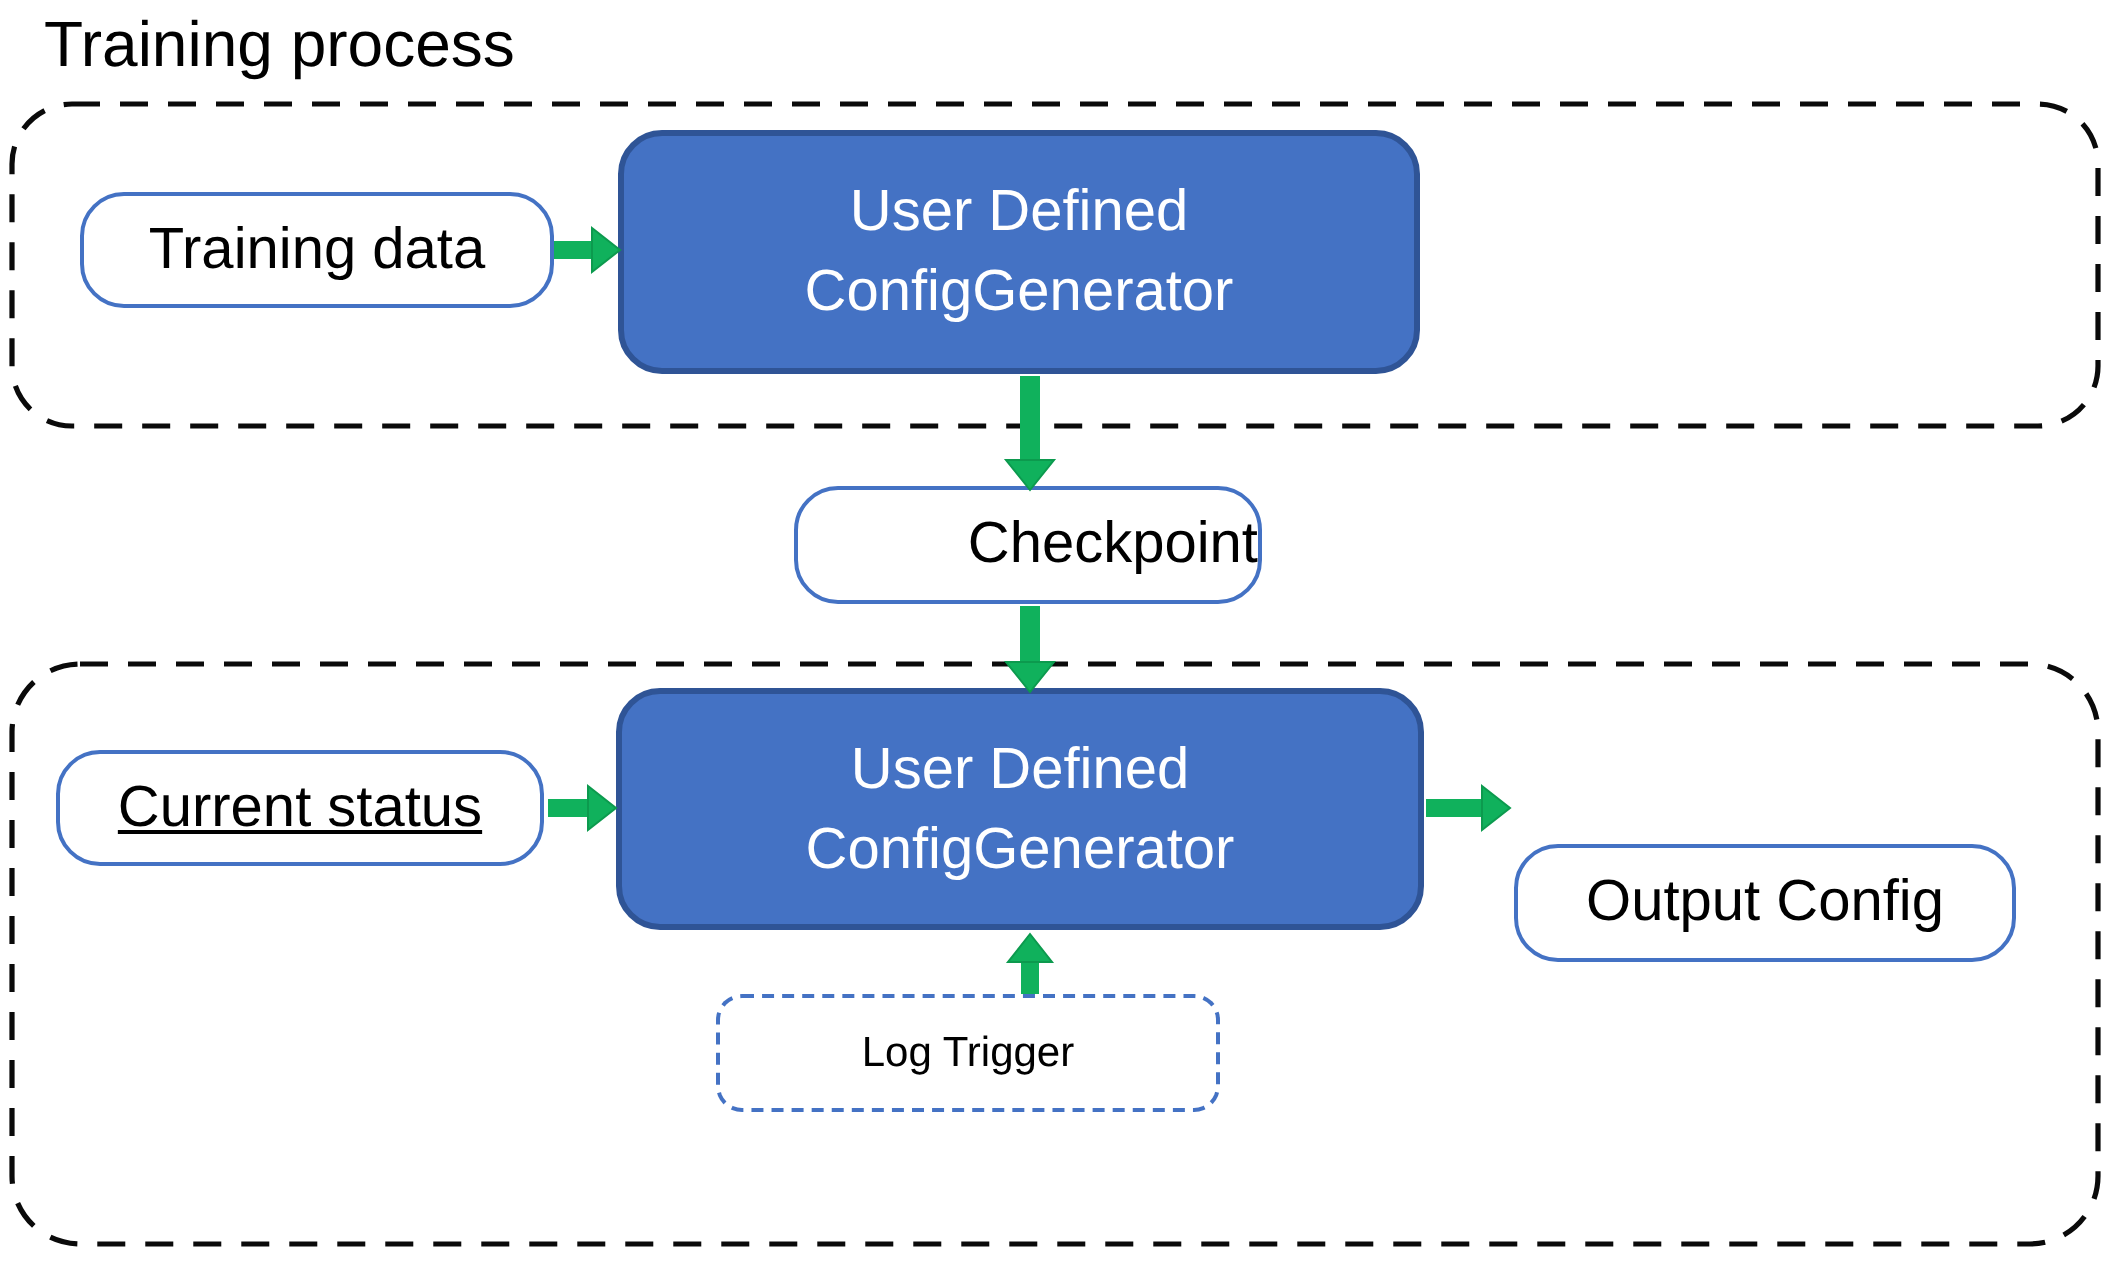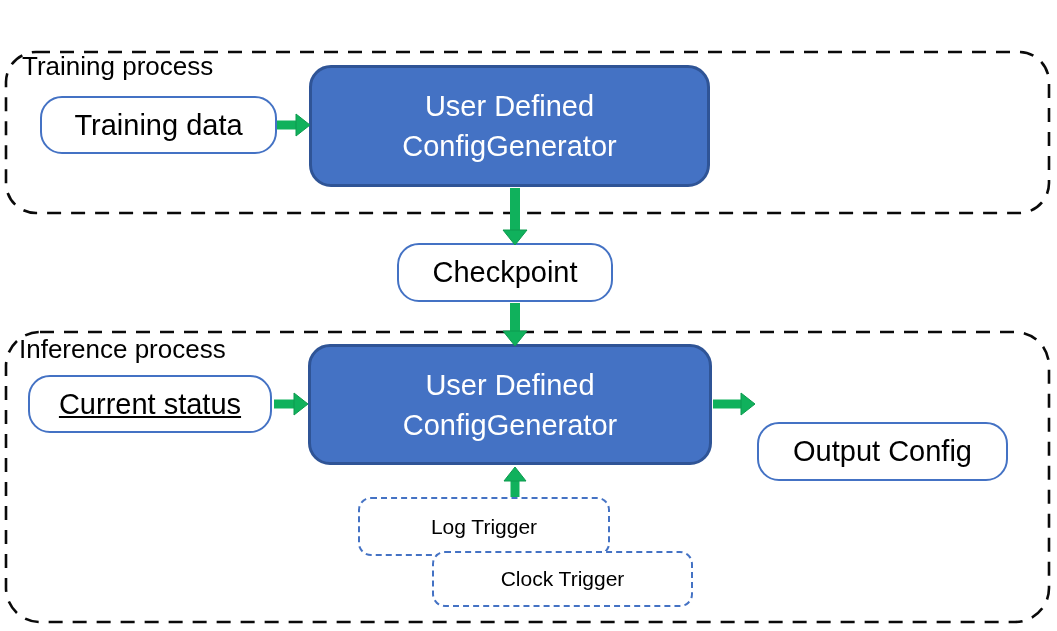--- a/index.html
+++ b/index.html
@@ -26,24 +26,23 @@
   .bg-svg, .arrow-svg {
     position: absolute; left: 0; top: 0;
     width: 1057px; height: 631px;
     pointer-events: none;
   }
   .bg-svg { z-index: 0; }
   .arrow-svg { z-index: 3; }
   .proc-label {
     position: absolute;
     z-index: 1;
-    font-size: 26px;
+    font-size: 32px;
     color: var(--text-black);
     white-space: nowrap;
-    margin-top: 47px;
   }
   .white-box {
     position: absolute;
     z-index: 1;
     background: var(--bg-white);
     border: 2px solid var(--accent-blue);
     border-radius: 22px;
     display: flex; align-items: center; justify-content: center;
     font-size: 29px;
     color: var(--text-black);
@@ -84,53 +83,49 @@
 <body>
 
 <div class="canvas">
 
   <svg class="bg-svg">
     <rect class="dashed-rect" x="6" y="52" width="1043" height="161" rx="30" ry="30" stroke-dasharray="14 10"></rect>
     <rect class="dashed-rect" x="6" y="332" width="1043" height="290" rx="34" ry="34" stroke-dasharray="14 10"></rect>
   </svg>
 
   <div class="proc-label" style="left:22px; top:4px;">Training process</div>
-  <div class="proc-label" style="left:19px; top:287px;">Inference process</div>
 
   <div class="white-box" style="left:40px; top:96px; width:237px; height:58px;">
     <span>Training data</span>
   </div>
 
   <div class="blue-box" style="left:309px; top:65px; width:401px; height:122px;">
     <span>User Defined</span>
     <span>ConfigGenerator</span>
   </div>
 
-  <div class="white-box" style="left:397px; top:243px; width:216px; height:59px;">
+  <div class="white-box" style="left:397px; top:243px; width:234px; height:59px;justify-content:flex-end;">
     <span>Checkpoint</span>
   </div>
 
   <div class="white-box" style="left:28px; top:375px; width:244px; height:58px;text-decoration:underline;">
     <span>Current status</span>
   </div>
 
   <div class="blue-box" style="left:308px; top:344px; width:404px; height:121px;">
     <span>User Defined</span>
     <span>ConfigGenerator</span>
   </div>
 
   <div class="white-box" style="left:757px; top:374px; width:251px; height:59px;margin-top:48px;">
     <span>Output Config</span>
   </div>
 
   <div class="trigger-box" style="left:358px; top:497px; width:252px; height:59px;">
     <span>Log Trigger</span>
-  </div>
-  <div class="trigger-box" style="left:432px; top:551px; width:261px; height:56px;">
-    <span>Clock Trigger</span>
   </div>
 
   <svg class="arrow-svg">
     <g>
       <line class="arrow-shaft" x1="277" y1="125" x2="296" y2="125" stroke-width="9"></line>
       <polygon class="arrow-head" points="296,114 310,125 296,136"></polygon>
     </g>
     <g>
       <line class="arrow-shaft" x1="515" y1="188" x2="515" y2="230" stroke-width="10"></line>
       <polygon class="arrow-head" points="503,230 527,230 515,245"></polygon>

